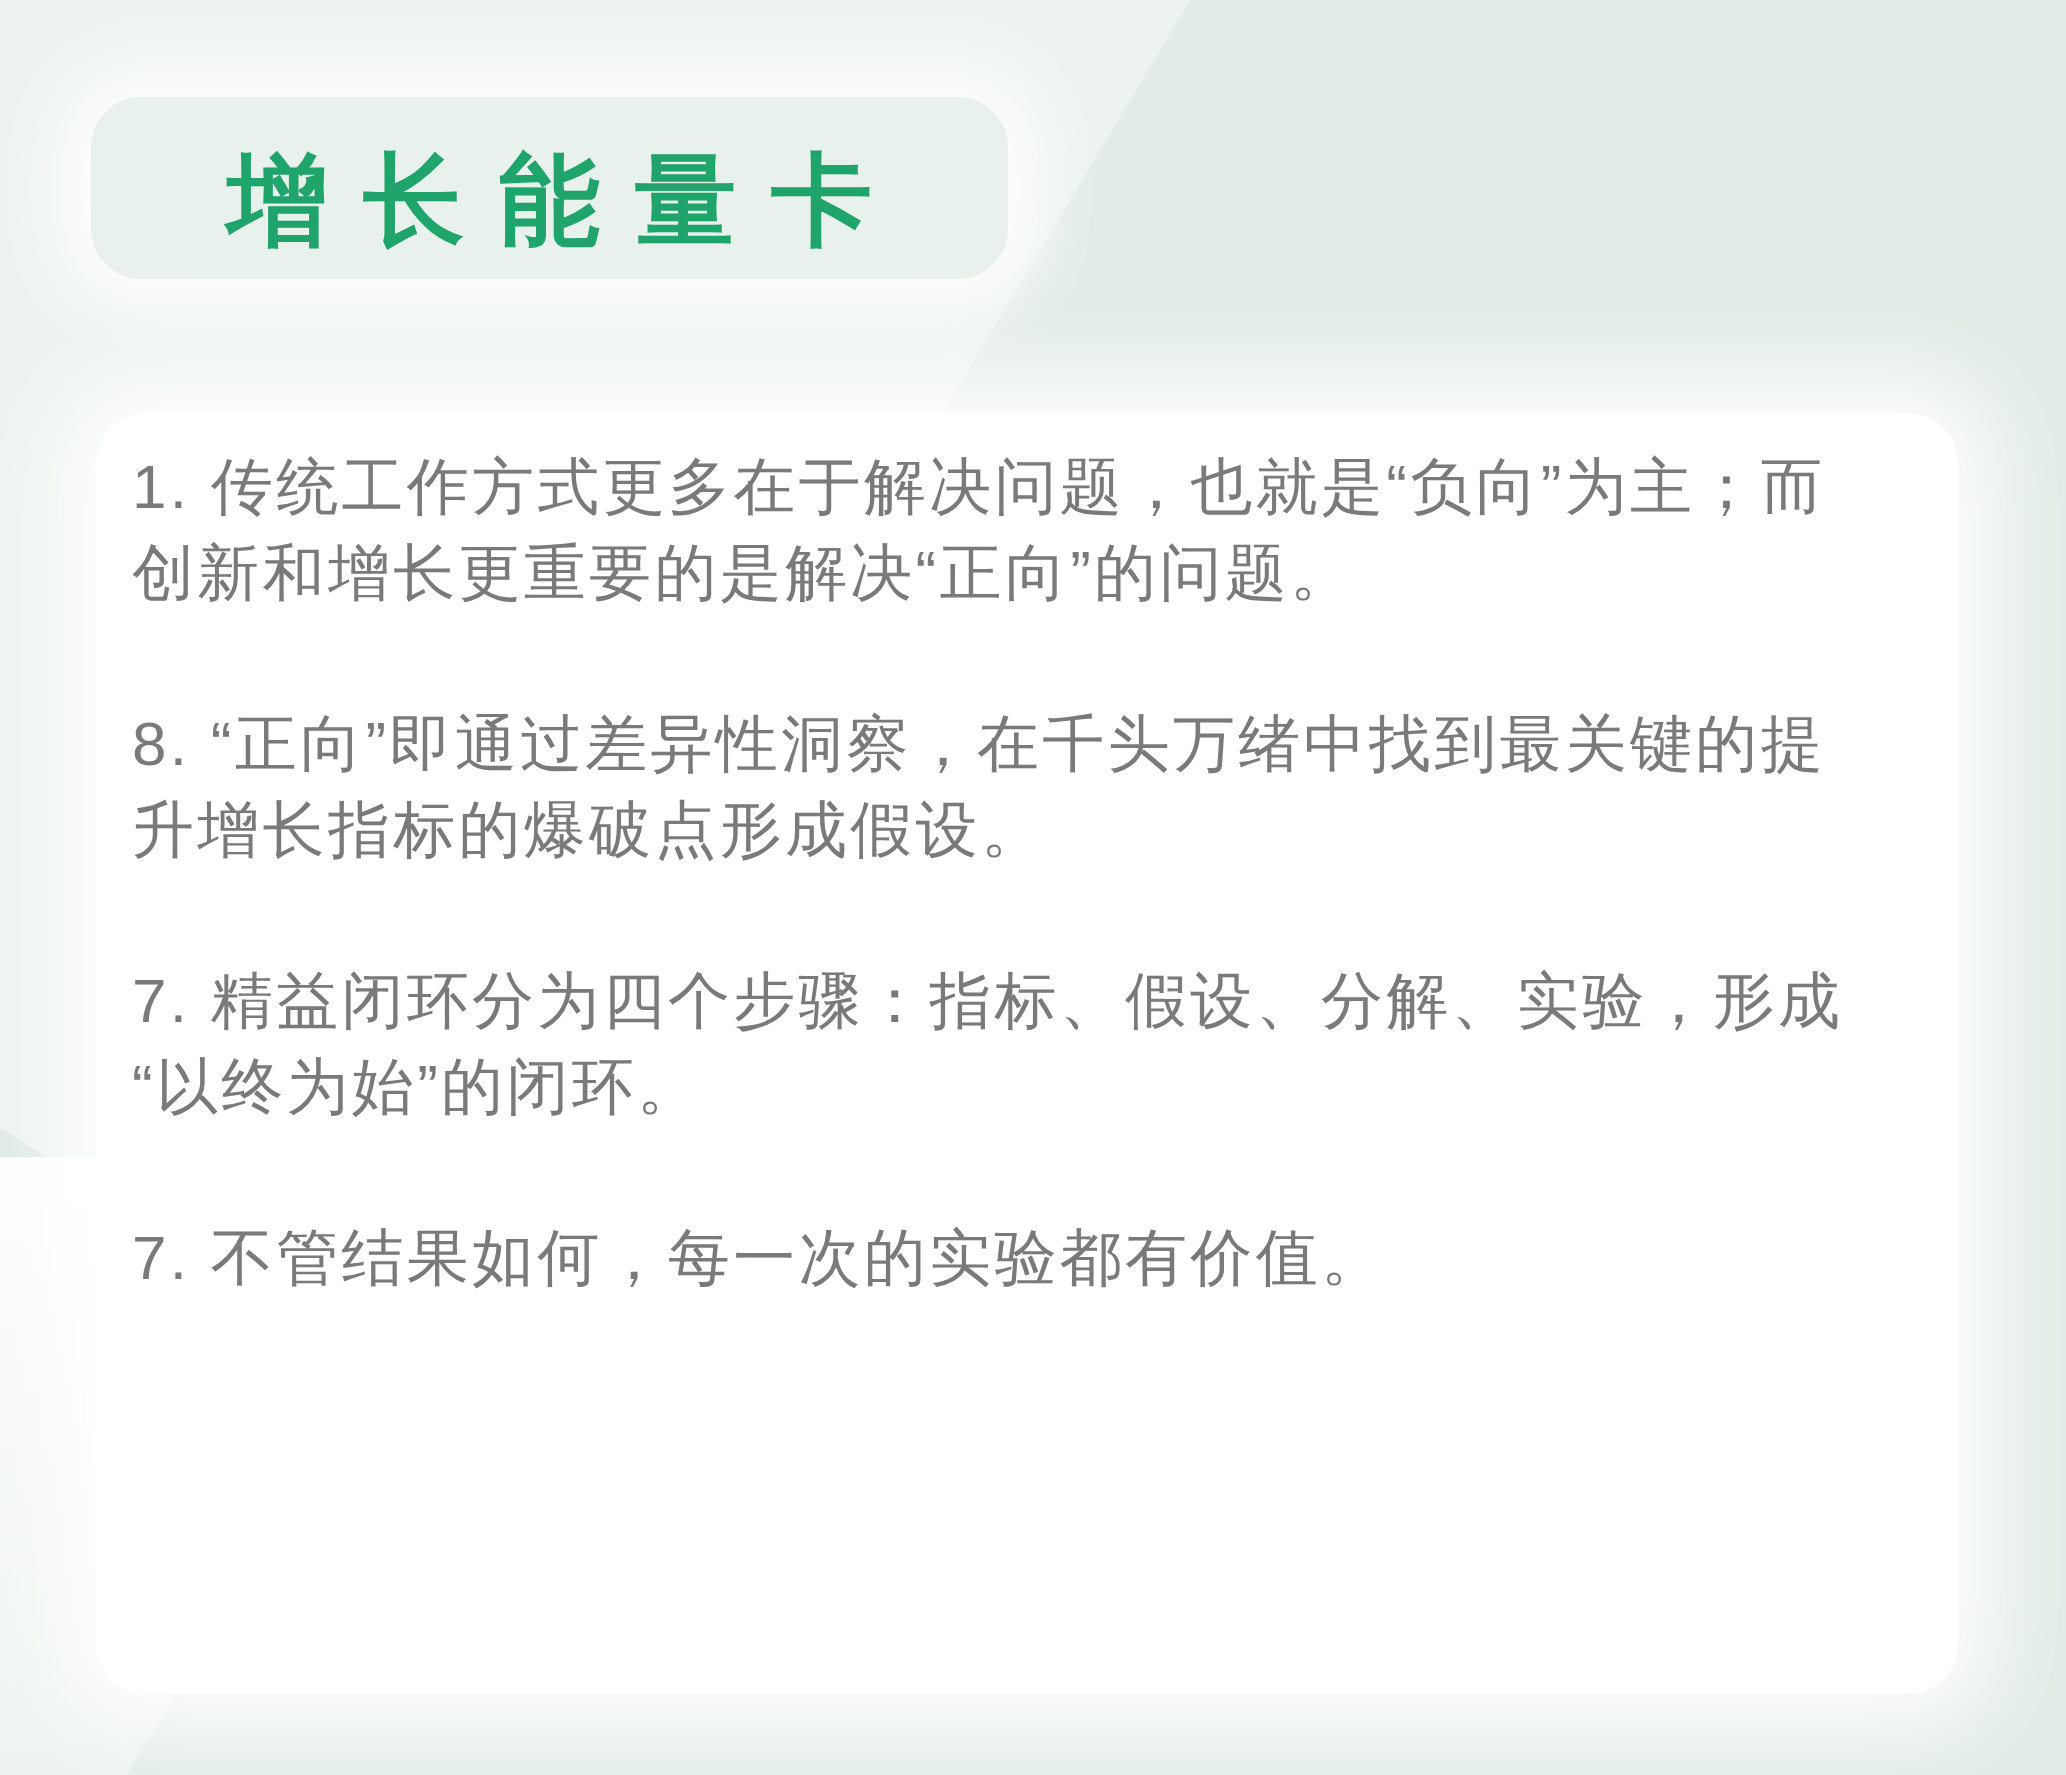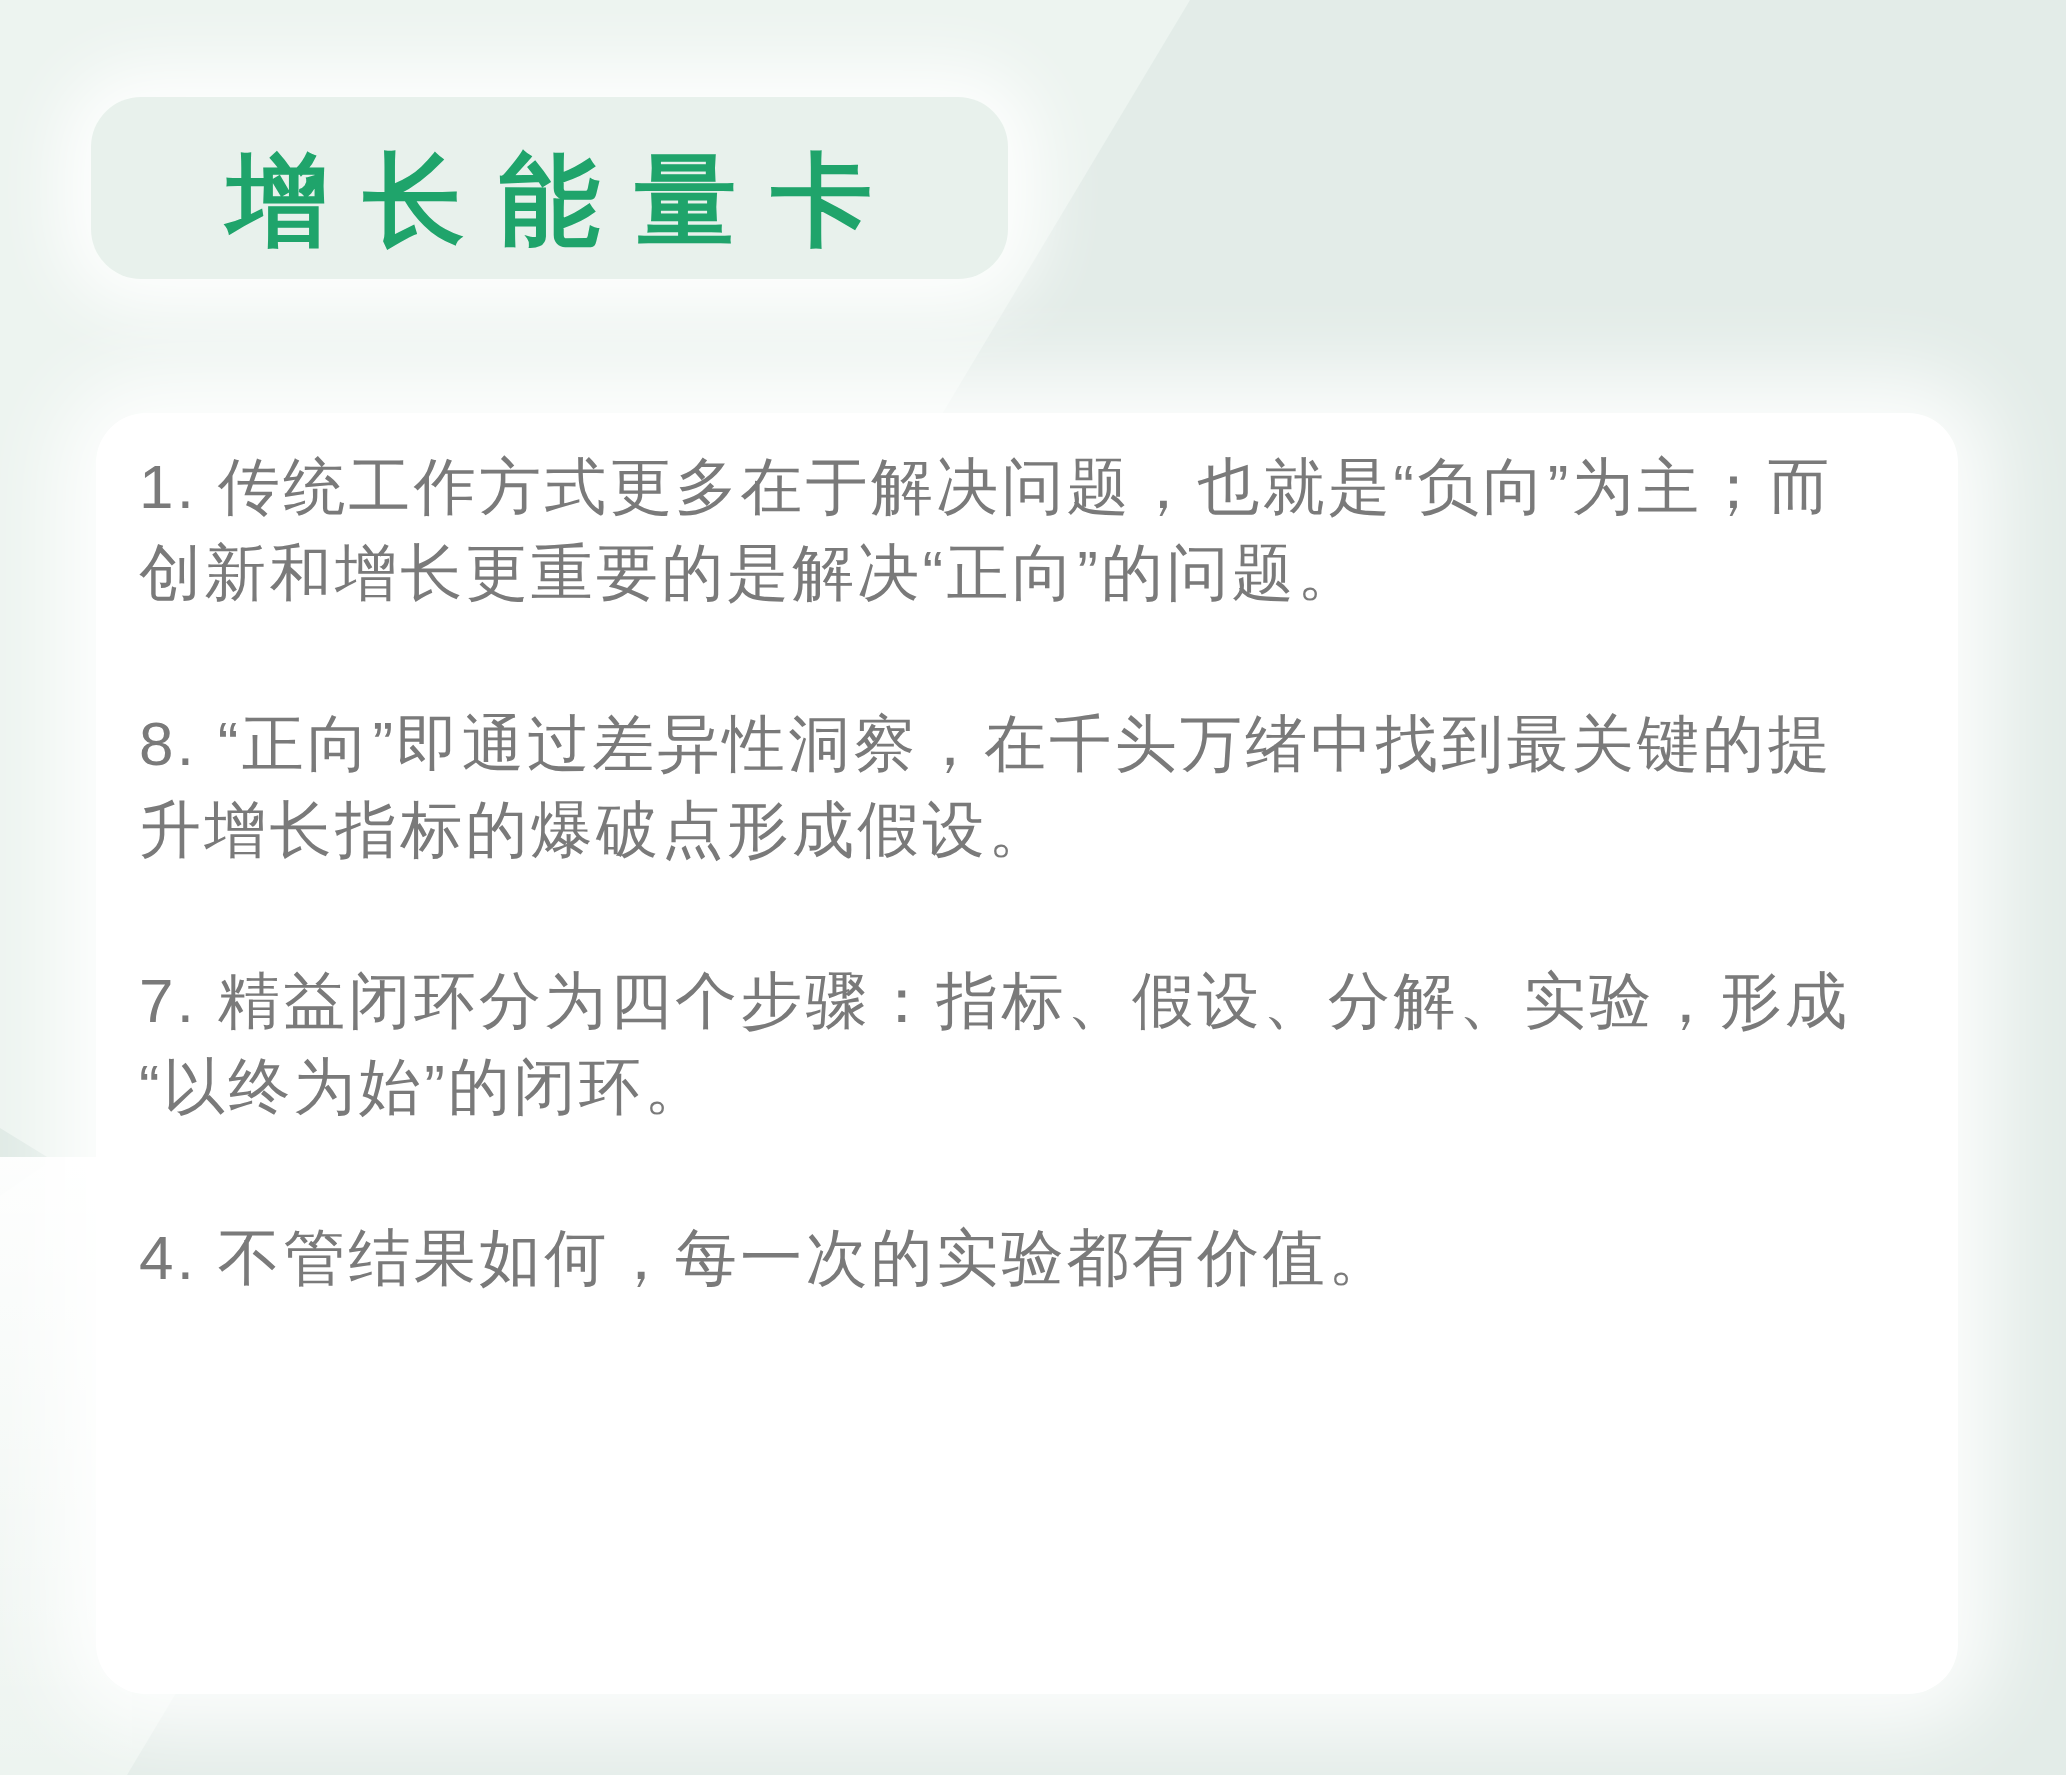--- a/index.html
+++ b/index.html
@@ -57,21 +57,21 @@
     left: 96px; top: 413px;
     width: 1862px; height: 1281px;
     background: var(--card-bg, #ffffff);
     border-radius: 50px;
     box-shadow: 0 0 83px 37px rgba(255,255,255,0.9);
   }
   .content-card .inner {
     padding: 31px 58px 0 32px;
   }
   .content-card p.point {
-    margin: 0 0 85px 11px;
+    margin: 0 0 85px 4px;
     font-size: 62px;
     line-height: 86px;
     letter-spacing: 3.3px;
     color: var(--text, #7a7a7a);
     white-space: pre-line; 
     font-weight: 400;
   }
   .content-card p.point:last-child { margin-bottom: 0; }
 </style>
 </head>
@@ -88,18 +88,18 @@
   </div>
 
   <div class="content-card">
     <div class="inner">
       <p class="point">1. 传统工作方式更多在于解决问题，也就是“负向”为主；而
 创新和增长更重要的是解决“正向”的问题。</p>
       <p class="point">8. “正向”即通过差异性洞察，在千头万绪中找到最关键的提
 升增长指标的爆破点形成假设。</p>
       <p class="point">7. 精益闭环分为四个步骤：指标、假设、分解、实验，形成
 “以终为始”的闭环。</p>
-      <p class="point">4. 不管结果如何，每一次的实验都有价值。</p>
+      <p class="point">7. 不管结果如何，每一次的实验都有价值。</p>
     </div>
   </div>
 
 </div>
 
 
 </body></html>

